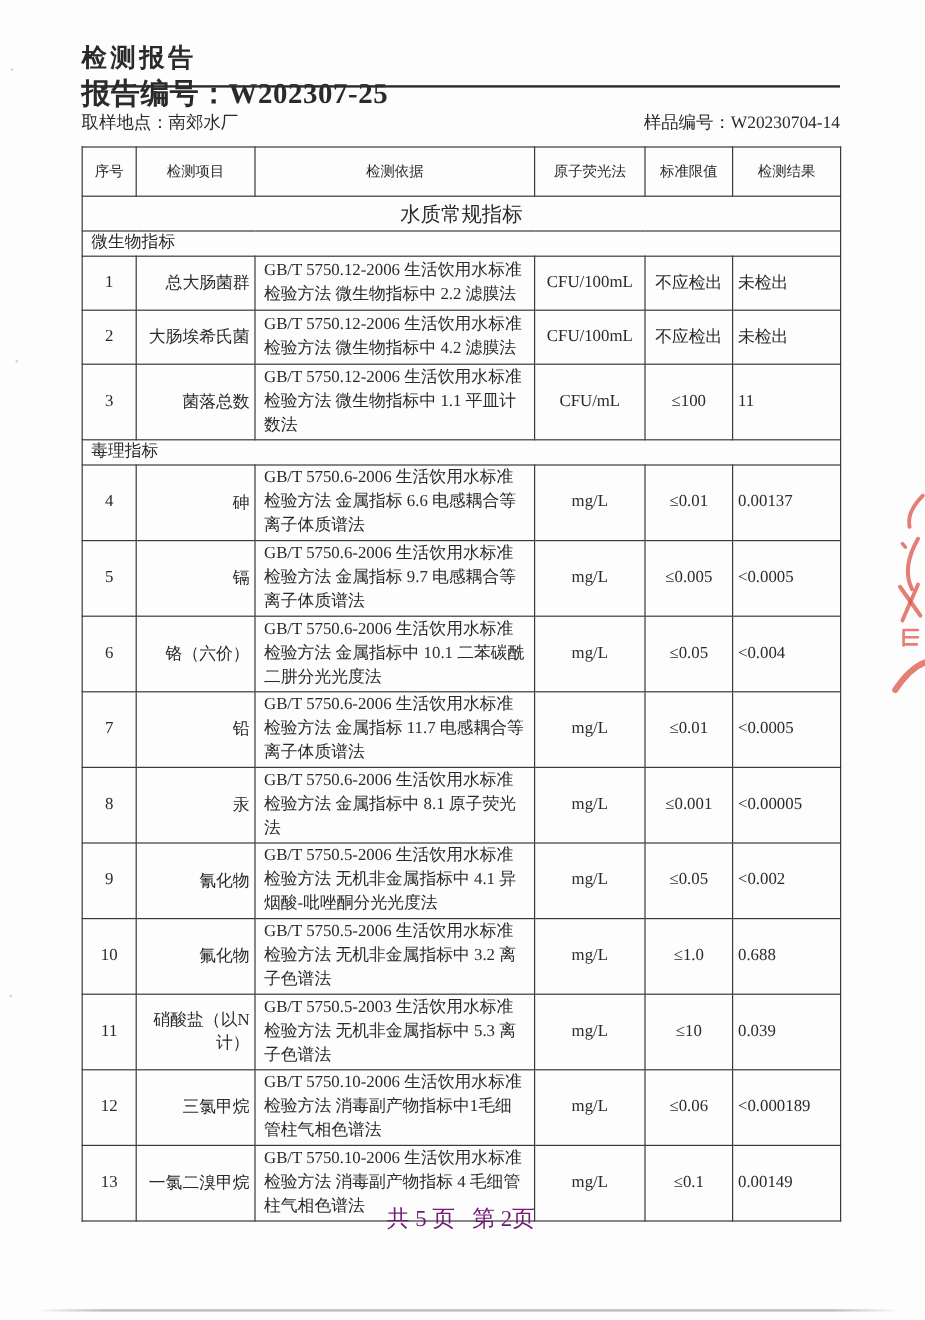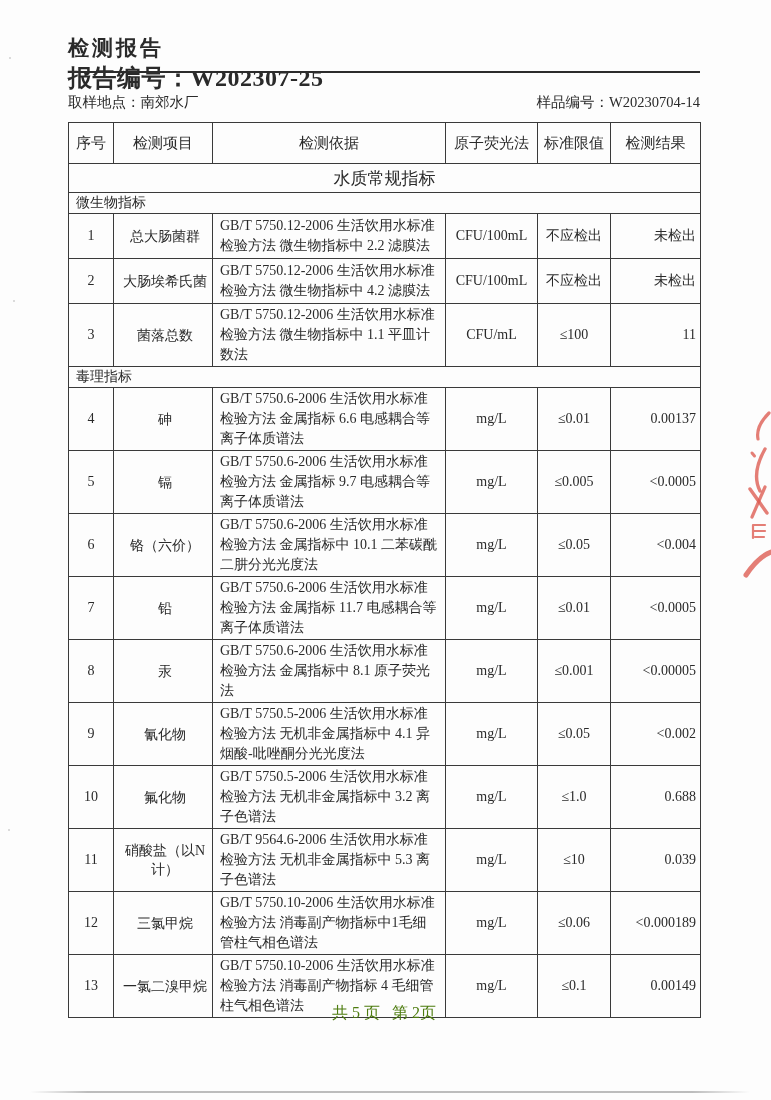--- a/index.html
+++ b/index.html
@@ -63,42 +63,42 @@
     table-layout: fixed;
     font-size: 14px;
   }
   .result-table td, .result-table th {
     border: 1px solid #3a3a3a;
     padding: 1px 4px;
     vertical-align: middle;
     font-weight: normal;
     overflow: hidden;
   }
-  .result-table th { font-size: 15px; text-align: center; }
+  .result-table th { font-size: 12px; text-align: center; }
   .row-head   { height: 41px; }
   .row-cat td { height: 26px; text-align: center; font-size: 17px; }
   .row-grp td { height: 18px; text-align: left; padding-left: 7px; line-height: 1.1; }
   .row-h2     { height: 45px; }
   .row-h3     { height: 60px; }
   .c-seq    { text-align: center; }
-  .c-item   { text-align: center; padding-left: 8px !important; line-height: 19px; }
+  .c-item   { text-align: right; padding-left: 8px !important; line-height: 19px; }
   .c-basis  { text-align: left; padding-left: 7px !important; padding-right: 5px !important; line-height: 20px; }
   .c-unit   { text-align: center; }
   .c-limit  { text-align: center; }
-  .c-result { text-align: right; margin-left: 10px; }
+  .c-result { text-align: left; margin-left: 10px; }
   
   .page-footer {
     position: absolute;
     left: 68px;
     width: 632px;
     top: 1003px;
     text-align: center;
-    font-size: 16px;
+    font-size: 19px;
     white-space: pre;
-    color: #4d7c0f;
+    color: #701a75;
   }
   
   .seal-fragment {
     position: absolute;
     right: 0;
     top: 403px;
     width: 28px;
     height: 178px;
   }
   .bottom-shadow {
@@ -239,21 +239,21 @@
       <td class="c-seq">10</td>
       <td class="c-item">氟化物</td>
       <td class="c-basis">GB/T 5750.5-2006 生活饮用水标准检验方法 无机非金属指标中 3.2 离子色谱法</td>
       <td class="c-unit">mg/L</td>
       <td class="c-limit">≤1.0</td>
       <td class="c-result">0.688</td>
     </tr>
     <tr class="row-h3">
       <td class="c-seq">11</td>
       <td class="c-item">硝酸盐（以N计）</td>
-      <td class="c-basis">GB/T 9564.6-2006 生活饮用水标准检验方法 无机非金属指标中 5.3 离子色谱法</td>
+      <td class="c-basis">GB/T 5750.5-2003 生活饮用水标准检验方法 无机非金属指标中 5.3 离子色谱法</td>
       <td class="c-unit">mg/L</td>
       <td class="c-limit">≤10</td>
       <td class="c-result">0.039</td>
     </tr>
     <tr class="row-h3">
       <td class="c-seq">12</td>
       <td class="c-item">三氯甲烷</td>
       <td class="c-basis">GB/T 5750.10-2006 生活饮用水标准检验方法 消毒副产物指标中1毛细管柱气相色谱法</td>
       <td class="c-unit">mg/L</td>
       <td class="c-limit">≤0.06</td>

